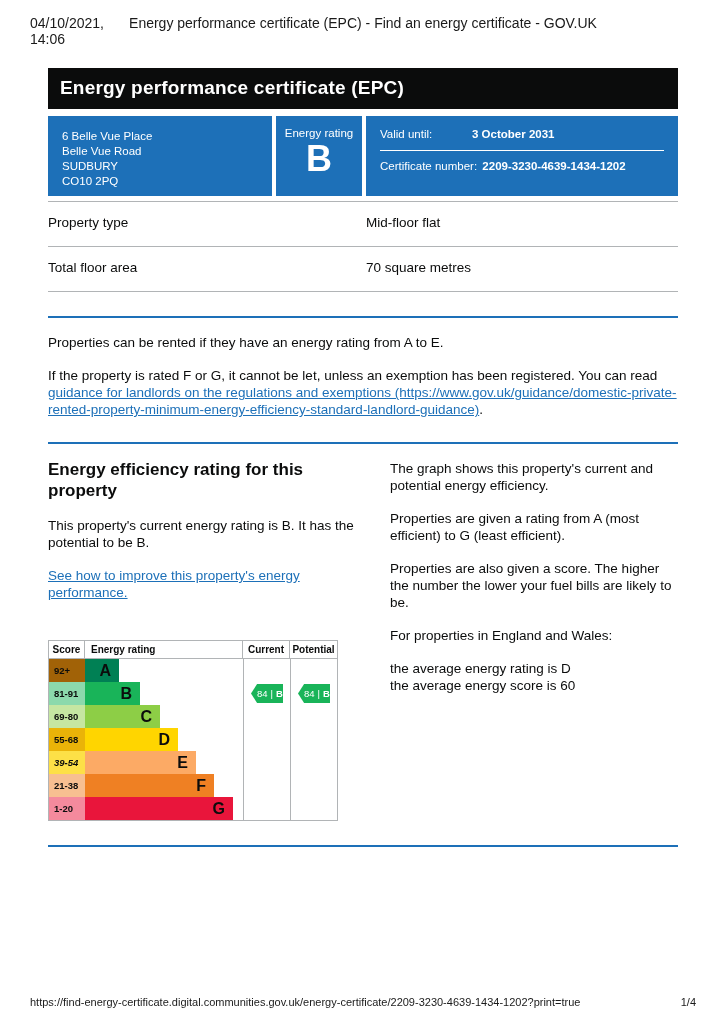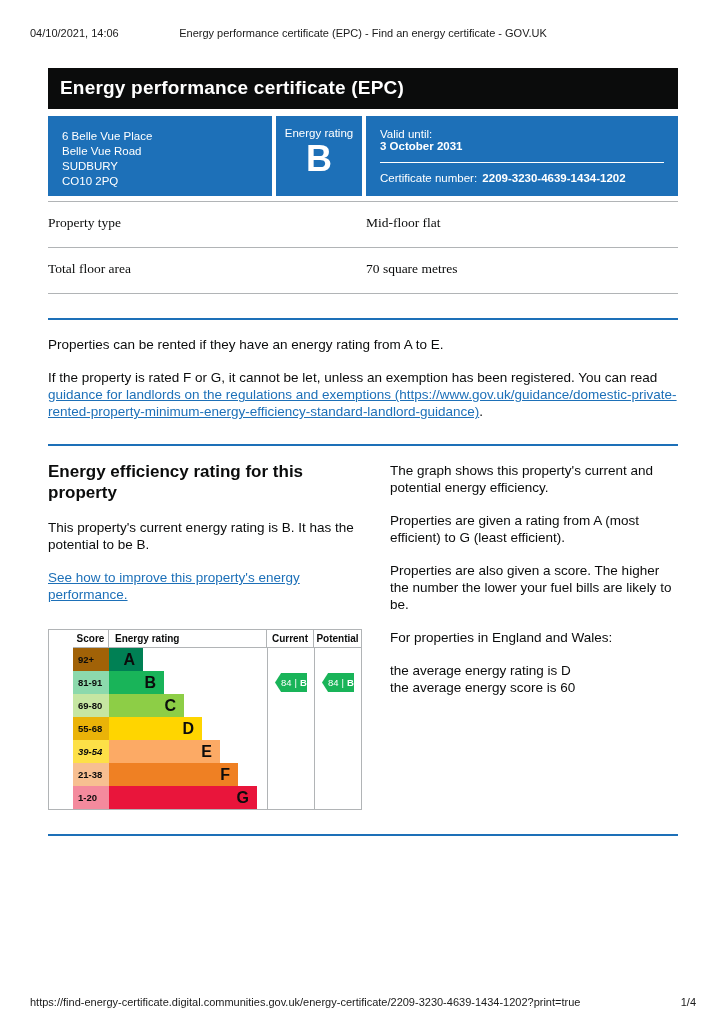--- a/index.html
+++ b/index.html
@@ -3,21 +3,21 @@
 <meta charset="utf-8">
 <style>
   html,body { margin:0; padding:0; background:#ffffff; }
   .page {
     position:relative; width:726px; height:1024px; overflow:hidden;
     font-family:"Liberation Sans", sans-serif; color:#0b0c0c; background:#fff;
   }
   
   .print-header {
     position:absolute; top:15px; left:30px; right:30px;
-    display:grid; grid-template-columns:1fr auto 1fr; font-size:11px; color:#1a1a1a;margin-top:12px;
+    display:grid; grid-template-columns:1fr auto 1fr; font-size:14px; color:#1a1a1a;
   }
   .print-header .ts { justify-self:start; }
   .print-header .doc-title { justify-self:center; }
   .print-footer {
     position:absolute; bottom:16px; left:30px; right:30px;
     display:flex; justify-content:space-between; font-size:11px; color:#1a1a1a;
   }
   
   .content { position:absolute; top:68px; left:48px; width:630px; }
   .banner {
@@ -25,40 +25,40 @@
     padding:9px 12px 10px 12px; margin:0 0 7px 0; letter-spacing:0.2px;
   }
   
   .summary { display:flex; gap:4px; height:80px; }
   .panel { background:#1d70b8; color:#ffffff; box-sizing:border-box; }
   .panel-address { width:224px; padding:13px 14px; font-size:11.5px; line-height:15px; }
   .panel-rating { width:86px; text-align:center; padding-top:11px; }
   .rating-label { font-size:11.5px; }
   .rating-letter { font-size:36px; font-weight:bold; line-height:38px; margin-top:1px; }
   .panel-validity { flex:1; padding:12px 14px 0 14px; font-size:11.5px; }
-  .valid-row { display:flex; align-items:baseline;flex-direction:column; }
+  .valid-row { display:flex; align-items:baseline; }
   .valid-label { width:92px; }
   .panel-validity b { font-weight:bold; }
   .white-line { border:none; border-top:1px solid #ffffff; margin:10px 0 9px 0; }
   .cert-row span { margin-right:2px; }
   
-  .prop-table { margin-top:5px;font-family:Liberation Serif, serif; }
+  .prop-table { margin-top:5px; }
   .prop-row { display:flex; padding:13px 0 16px 0; border-bottom:1px solid #b1b4b6; font-size:13.5px; }
   .prop-row:first-child { border-top:1px solid #b1b4b6; }
   .prop-label { width:318px; }
   
   .blue-rule { border:none; border-top:2px solid #1d70b8; margin:24px 0 0 0; }
   h2 { font-size:17px; font-weight:bold; margin:15px 0 0 0; line-height:21px; }
   p { font-size:13.5px; line-height:17px; margin:16px 0 0 0; }
   a { color:#1d70b8; text-decoration:underline; cursor:pointer; }
   
   .two-col { display:grid; grid-template-columns:312px 288px; column-gap:30px; margin-top:0; }
   .avg-lines span { display:block; }
   
-  .epc-chart { margin-top:26px; width:288px; border:1px solid #b1b4b6; background:#fff;padding-left:24px; }
+  .epc-chart { margin-top:39px; width:288px; border:1px solid #b1b4b6; background:#fff; }
   .ch-row { display:grid; grid-template-columns:36px 1fr 47px 47px; }
   .ch-head div {
     font-size:10px; font-weight:bold; padding:3px 0; border-bottom:1px solid #b1b4b6;
     border-right:1px solid #b1b4b6; text-align:center;
   }
   .ch-head div:nth-child(2) { text-align:left; padding-left:6px; }
   .ch-head div:last-child { border-right:none; }
   .band-row { height:23px; }
   .cell-score { display:flex; align-items:center; padding-left:5px; font-size:9.5px; font-weight:bold; }
   .bar {

